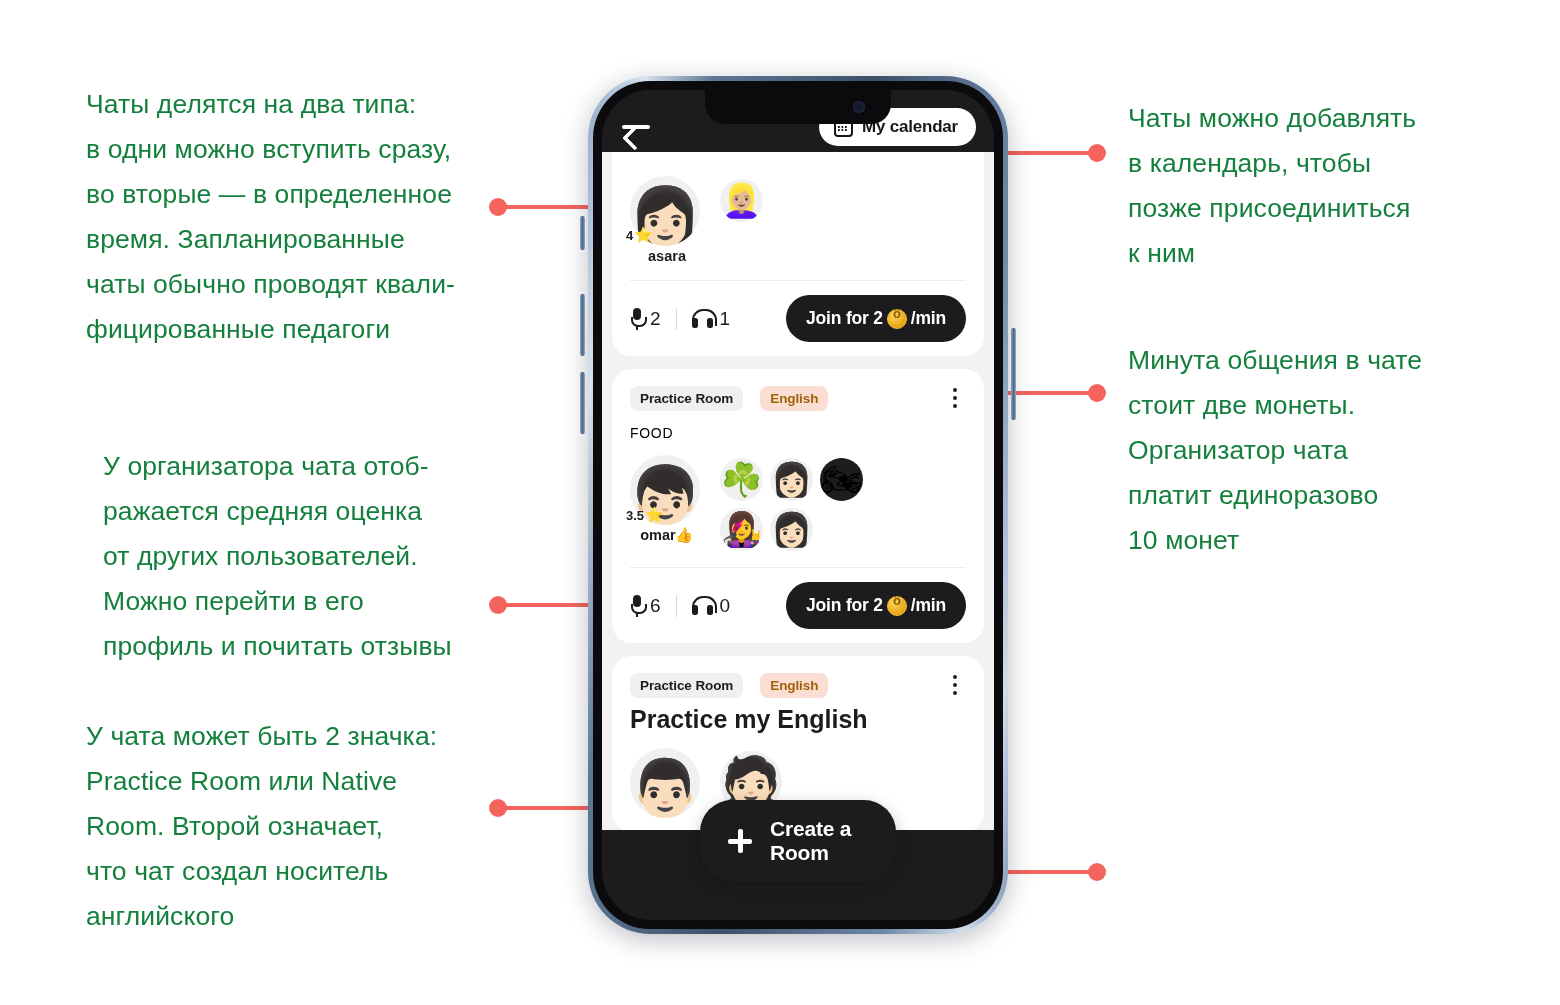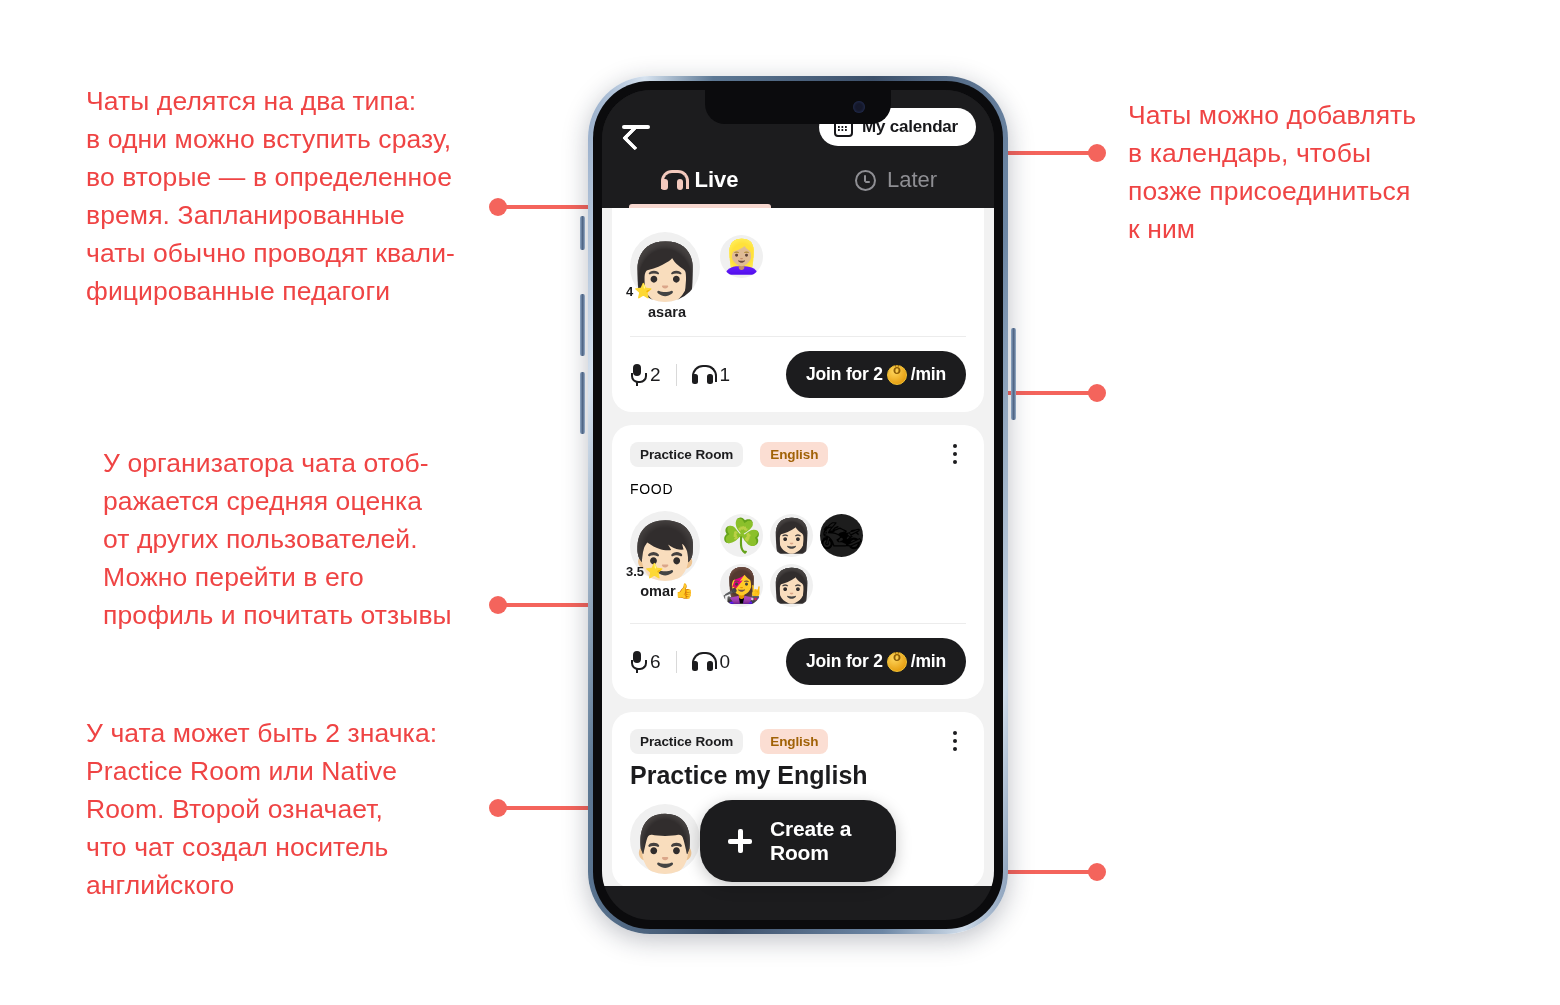--- a/index.html
+++ b/index.html
@@ -8,22 +8,22 @@
     background: #ffffff;
     font-family: "Liberation Sans", sans-serif;
     overflow: hidden;
   }
   #root { position: relative; width: 1560px; height: 1005px; }
 
   
   .annot {
     position: absolute;
     font-size: 26.5px;
-    line-height: 38px;
-    color: #ef4444;
+    line-height: 45px;
+    color: #15803d;
     white-space: pre-line;
     letter-spacing: .1px;
   }
   .annot.right { }
 
   
   .conn {
     position: absolute;
     height: 4px;
     background: #F4645C;
@@ -320,20 +320,25 @@
 Practice Room или Native
 Room. Второй означает,
 что чат создал носитель
 английского</div>
 
   <div class="annot right" style="left:1128px; top:96px;">Чаты можно добавлять
 в календарь, чтобы
 позже присоединиться
 к ним</div>
 
+  <div class="annot right" style="left:1128px; top:338px;">Минута общения в чате
+стоит две монеты.
+Организатор чата
+платит единоразово
+10 монет</div>
 
 
   <div class="conn" style="left:498px; top:205px; width:140px;"></div>
   <div class="dot" style="left:489px; top:198px;"></div>
 
   <div class="conn" style="left:498px; top:603px; width:150px;"></div>
   <div class="dot" style="left:489px; top:596px;"></div>
 
   <div class="conn" style="left:498px; top:806px; width:150px;"></div>
   <div class="dot" style="left:489px; top:799px;"></div>
@@ -363,33 +368,20 @@
 
 
         <div class="app-header">
           <div class="back-arrow"></div>
           <div class="cal-btn">
             <span class="cal-ic"></span>
             <span>My calendar</span>
           </div>
         </div>
 
-        <div class="tabs">
-          <div class="tab active">
-            <span class="hp-ic">
-                <i class="e l"></i>
-                <i class="e r"></i>
-              </span>
-            <span>Live</span>
-          </div>
-          <div class="tab inactive">
-            <span class="clk-ic"></span>
-            <span>Later</span>
-          </div>
-        </div>
 
         <div class="feed">
 
           <div class="card first">
             <div class="people">
               <div class="host">
                 <div class="av">👩🏻</div>
                 <div class="rate">
                   <span>4</span>
                   <span class="star">⭐</span>

